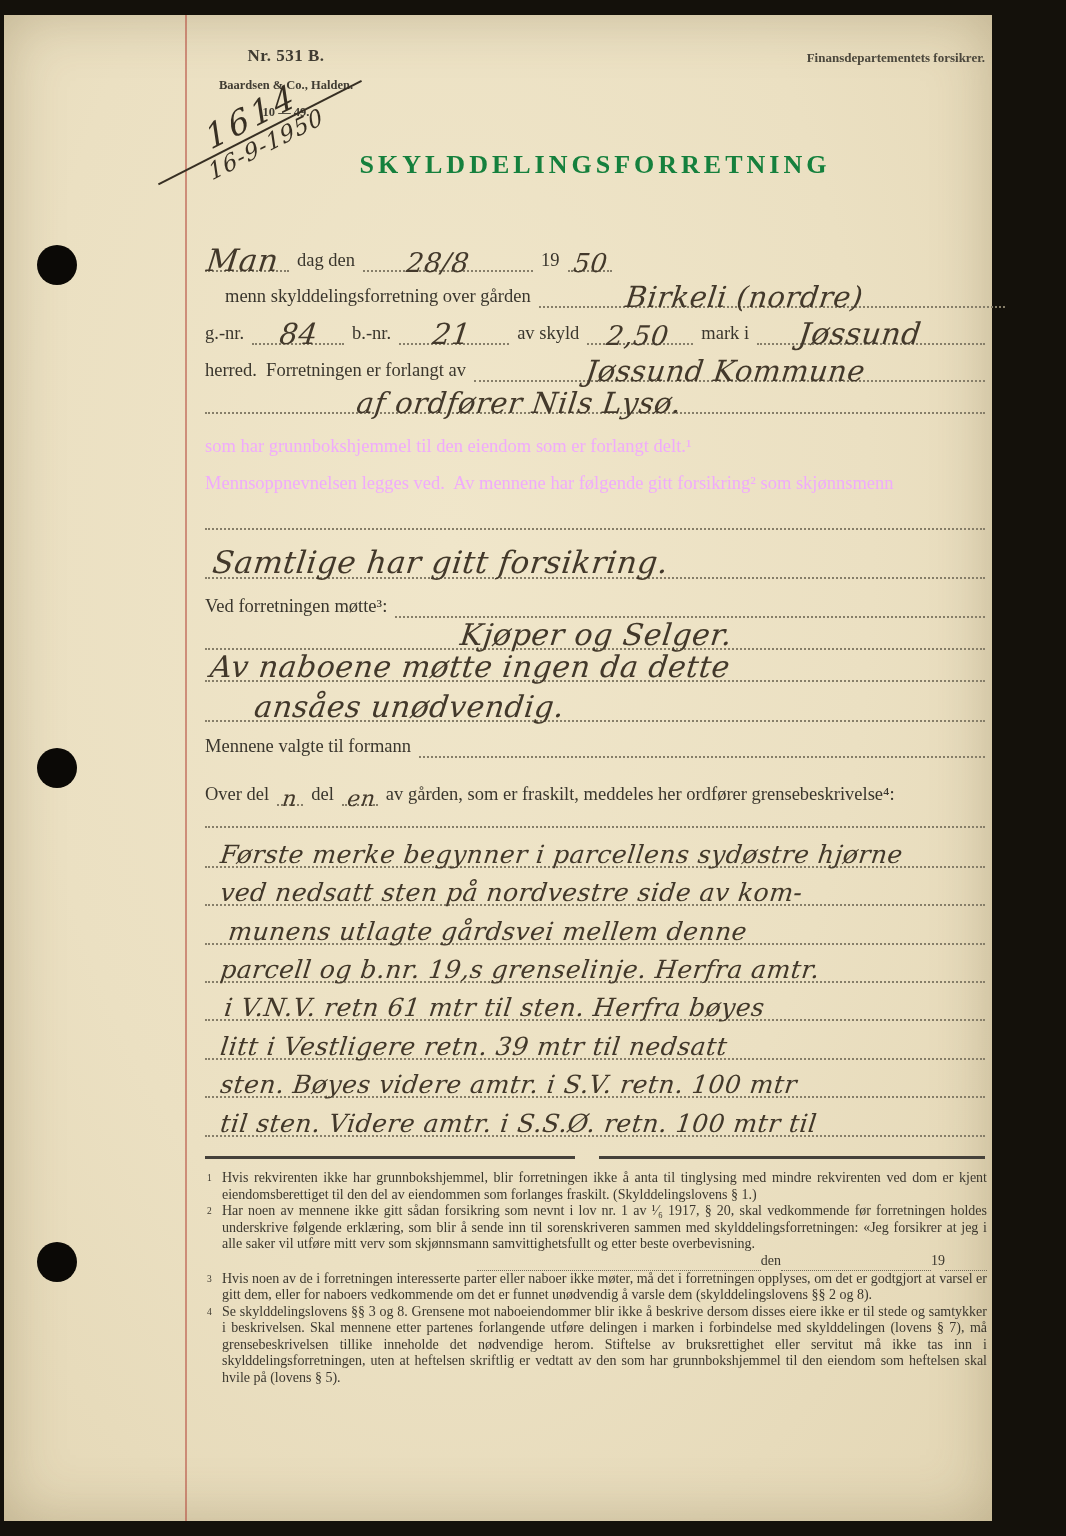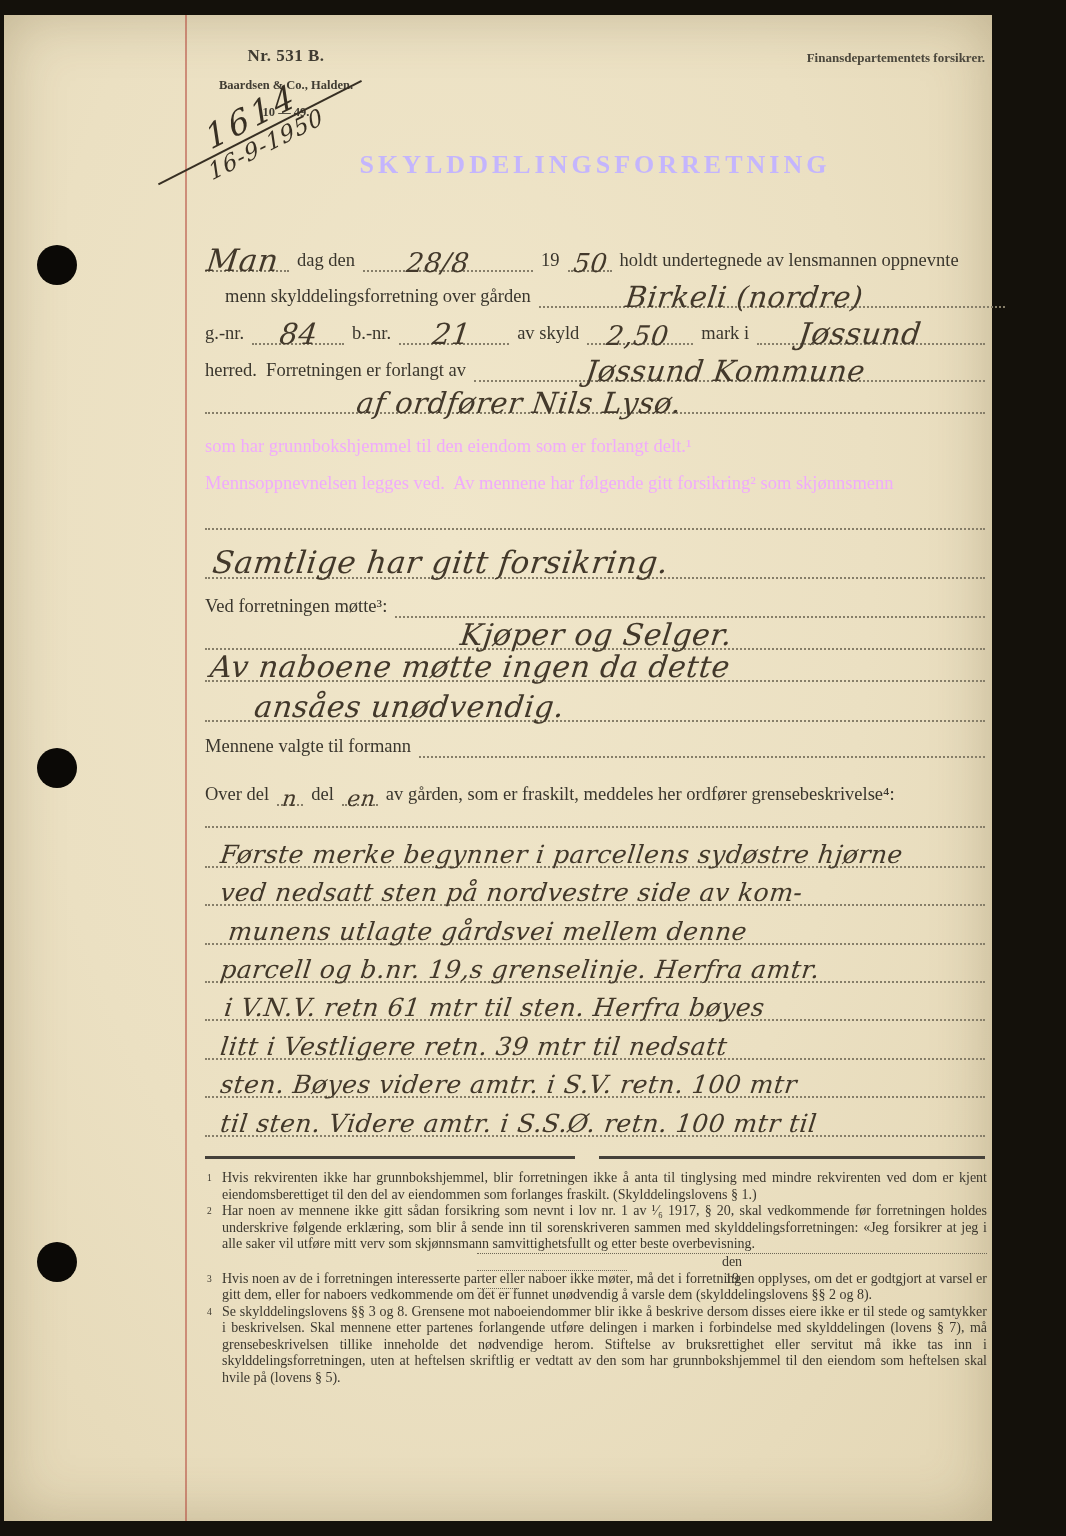--- a/index.html
+++ b/index.html
@@ -14,41 +14,41 @@
   .printerblk .no{font-size:17px;font-weight:bold;letter-spacing:.5px;}
   .printerblk .sub{font-size:12.5px;margin-top:12px;font-weight:bold;}
   .deptnote{position:absolute;left:690px;top:50px;width:295px;text-align:right;
             font-size:13px;font-weight:bold;color:#4b473c;}
   .journal{position:absolute;left:158px;top:98px;width:200px;transform:rotate(-27deg);
            color:#372f23;font-family:"DejaVu Serif",serif;font-style:italic;text-align:center;}
   .journal .no{display:block;font-size:33px;line-height:1;letter-spacing:4px;transform:skewX(-8deg);}
   .journal .slash{height:0;border-top:2.5px solid #372f23;margin:1px -14px 0 -14px;}
   .journal .date{display:block;font-size:23px;line-height:1.1;letter-spacing:1px;transform:skewX(-8deg);}
   .title{position:absolute;left:205px;top:150px;width:780px;text-align:center;
-         font-size:26px;font-weight:bold;letter-spacing:4px;color:#c4b5fd;}
+         font-size:26px;font-weight:bold;letter-spacing:4px;color:#15803d;}
   .line{position:absolute;left:205px;width:780px;display:flex;align-items:flex-end;gap:8px;
         color:#3a362d;font-size:18.5px;line-height:1.25;white-space:pre;}
   .pline{position:absolute;left:205px;width:780px;color:#f0abfc;font-size:18.5px;white-space:pre;}
   .blank{position:relative;border-bottom:2px dotted #867e69;align-self:stretch;}
   .fill{flex:1 1 auto;}
   .hw{position:absolute;bottom:-6px;font-family:"DejaVu Serif",serif;font-style:italic;
       color:#43392b;white-space:nowrap;line-height:1;letter-spacing:.5px;
       transform:skewX(-7deg);transform-origin:left bottom;}
   .hwline{position:absolute;left:205px;width:780px;border-bottom:2px dotted #867e69;
           display:flex;align-items:flex-end;}
   .hw2{font-family:"DejaVu Serif",serif;font-style:italic;color:#42382a;white-space:nowrap;
        line-height:.9;letter-spacing:.5px;transform:skewX(-7deg);transform-origin:left bottom;}
   .rule{position:absolute;left:205px;width:780px;height:0;border-top:2px dotted #867e69;}
   .divider{position:absolute;left:205px;top:1156px;width:780px;height:3px;
            background:linear-gradient(90deg,#45413a 0 47.5%,transparent 47.5% 50.5%,#45413a 50.5% 100%);}
   .footnotes{position:absolute;left:205px;top:1170px;width:782px;color:#3b372e;
              font-size:14px;line-height:16.5px;text-align:justify;}
   .fn{position:relative;padding-left:17px;margin:0;}
   .fn sup{position:absolute;left:2px;top:0;font-size:9.5px;}
-  .fn2line{display:flex;align-items:center;height:18px;padding-left:255px;flex-direction:column;}
+  .fn2line{display:flex;align-items:flex-start;height:18px;padding-left:255px;}
   .lead{border-bottom:1.5px dotted #6d6656;align-self:stretch;}
   .nn{text-align:center;height:17px;}
 </style>
 </head>
 <body>
 
 <div class="page"></div>
 <div class="redline"></div>
 <div class="hole" style="left:37px;top:245px;"></div>
 <div class="hole" style="left:37px;top:748px;"></div>
@@ -74,21 +74,20 @@
     <span class="hw" style="left:0;font-size:31px;">Man</span>
   </span>
   <span>dag den</span>
   <span class="blank" style="width:170px;">
     <span class="hw" style="left:42px;font-size:27px;">28/8</span>
   </span>
   <span>19</span>
   <span class="blank" style="width:44px;">
     <span class="hw" style="left:4px;font-size:26px;">50</span>
   </span>
-  <span>holdt undertegnede av lensmannen oppnevnte</span>
 </div>
 
 <div class="line" style="top:278px;height:30px;margin-left:20px;">
   <span>menn skylddelingsforretning over gården</span>
   <span class="blank fill">
     <span class="hw" style="left:85px;font-size:29px;">Birkeli (nordre)</span>
   </span>
 </div>
 
 <div class="line" style="top:315px;height:30px;">

